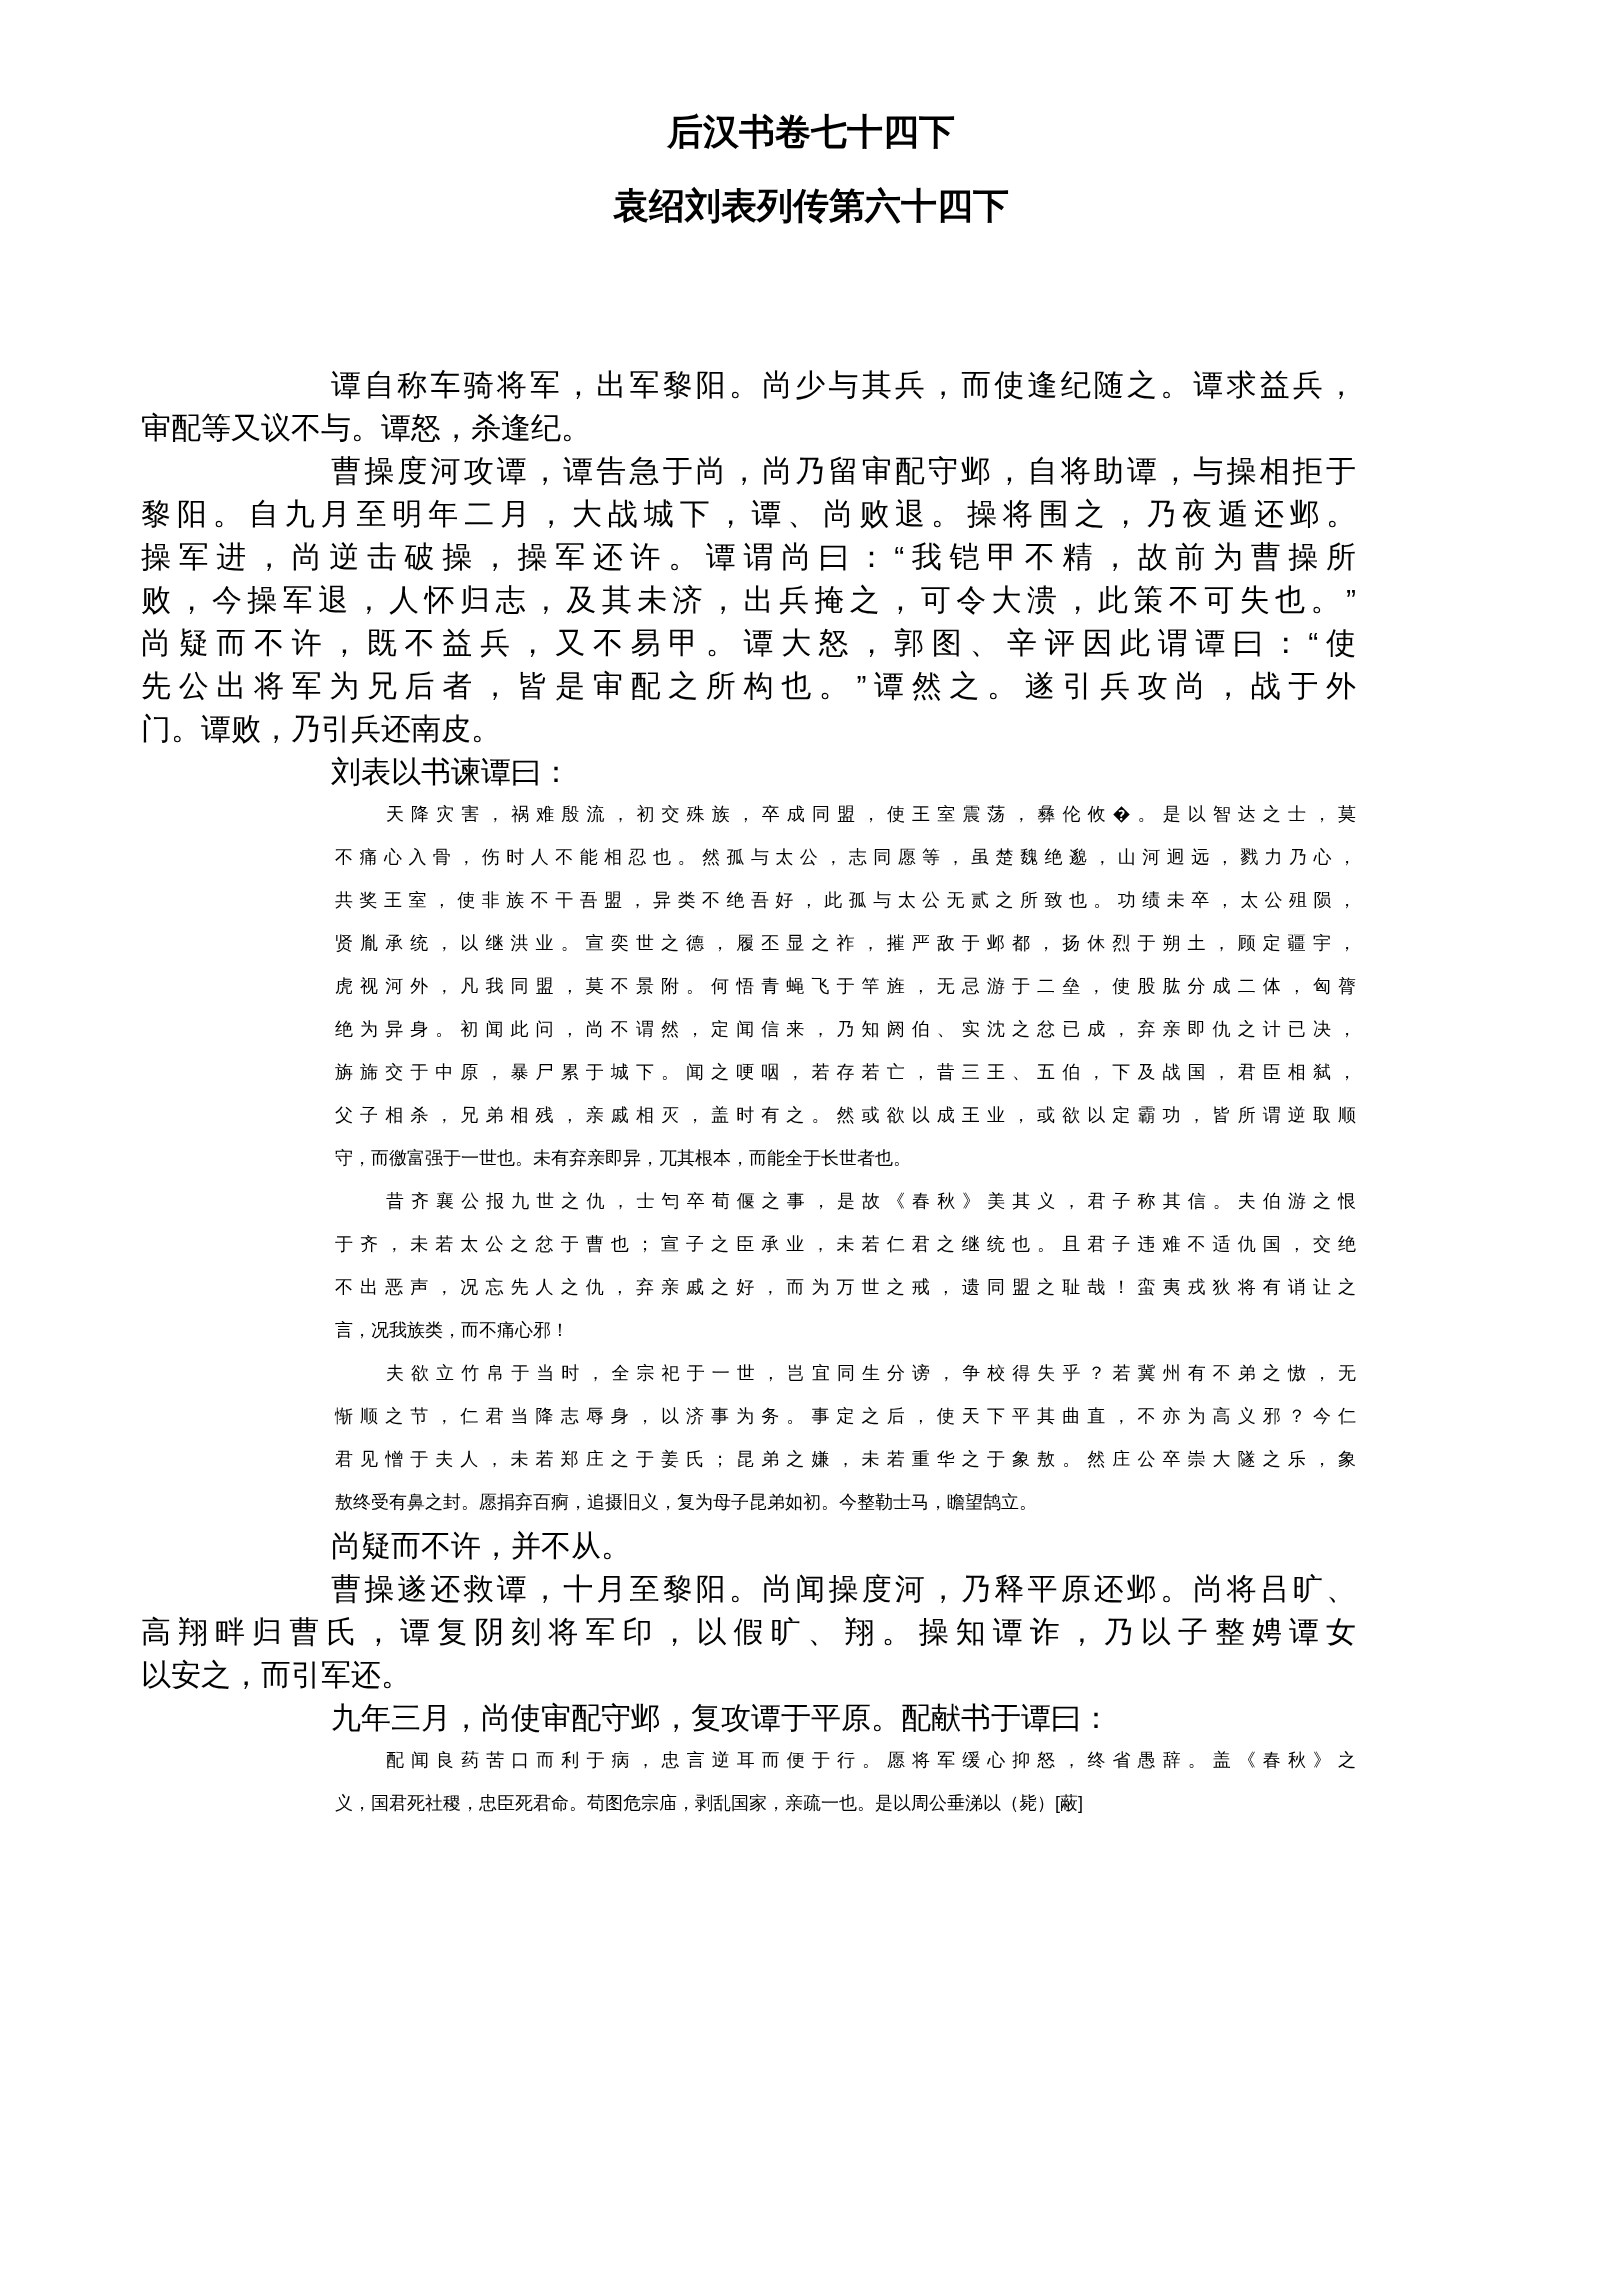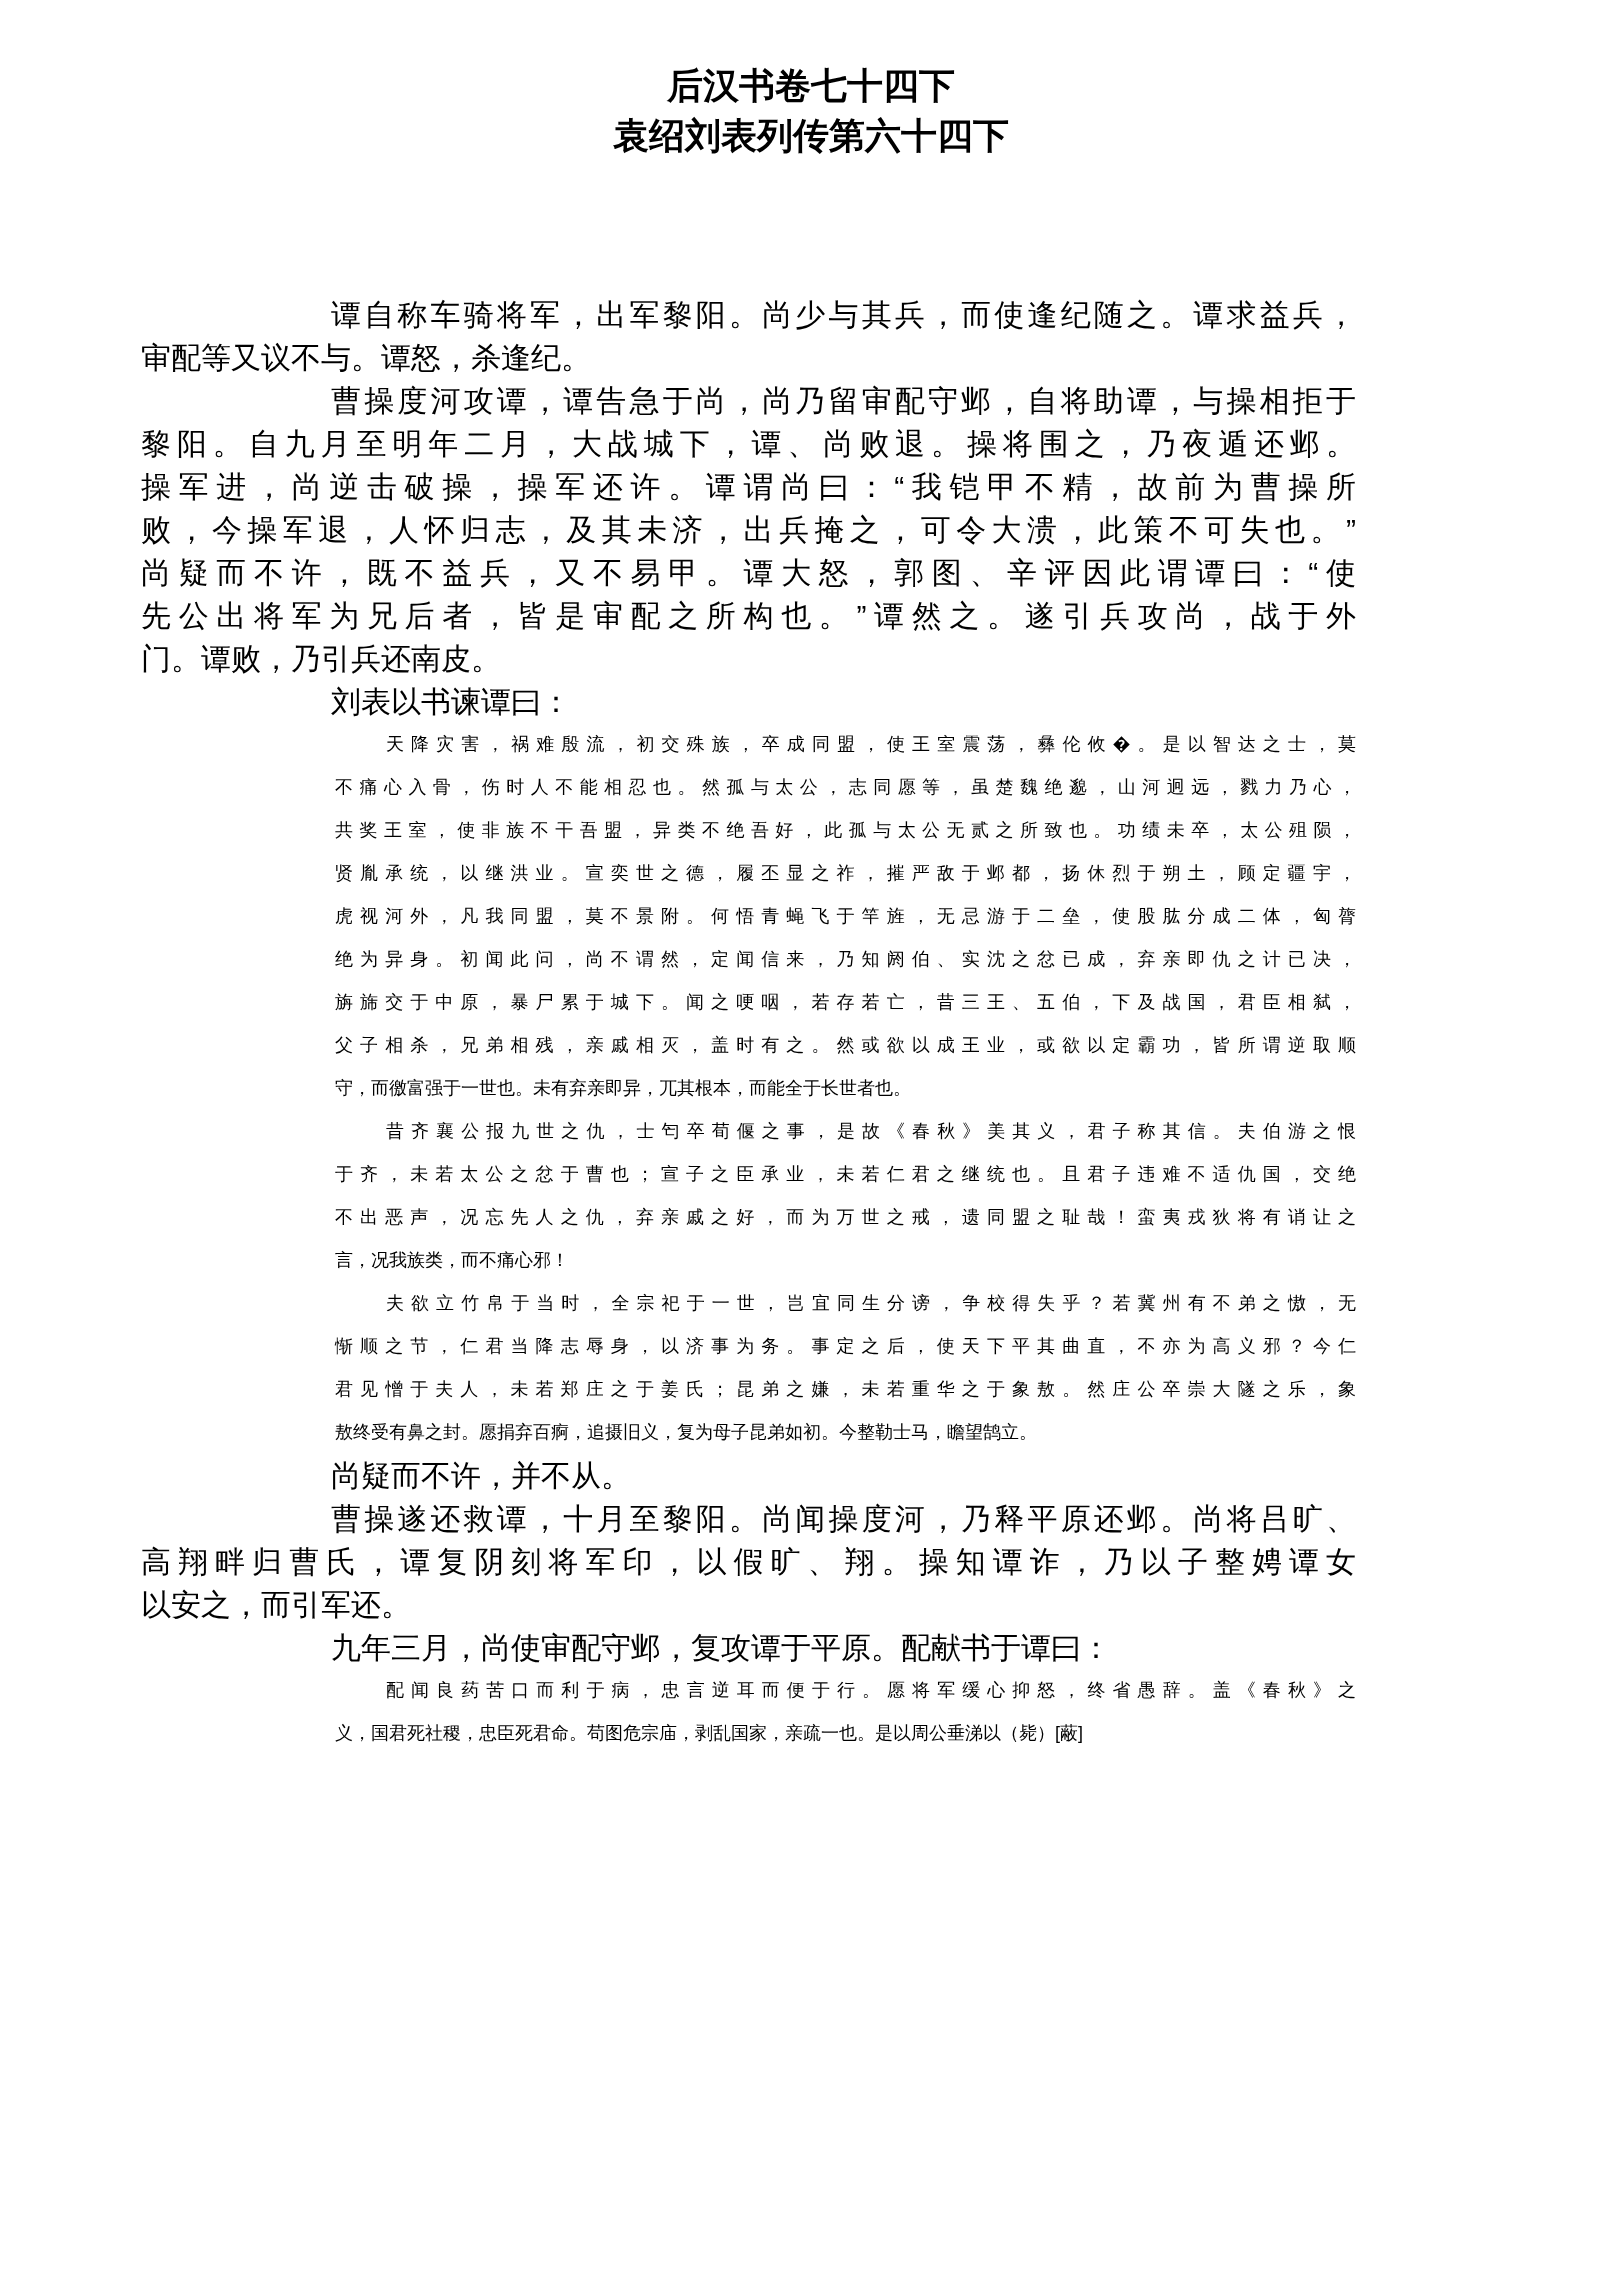--- a/index.html
+++ b/index.html
@@ -13,22 +13,22 @@
     overflow: hidden;
   }
   .doc-title, .doc-subtitle {
     margin: 0;
     font-size: 36px;
     font-weight: bold;
     line-height: 43px;
     text-align: center;
     width: 100%;
   }
-  .doc-title { padding-top: 64px; }
-  .doc-subtitle { margin-top: 7px; }
+  .doc-title { padding-top: 110px; }
+  .doc-subtitle { margin-top: 31px; }
   .doc-body {
     margin-top: 136px;
     margin-left: 141px;
     width: 1215px;
   }
   .block { margin: 0; padding: 0; }
   .line {
     display: block;
     height: 43px;
     line-height: 43px;

